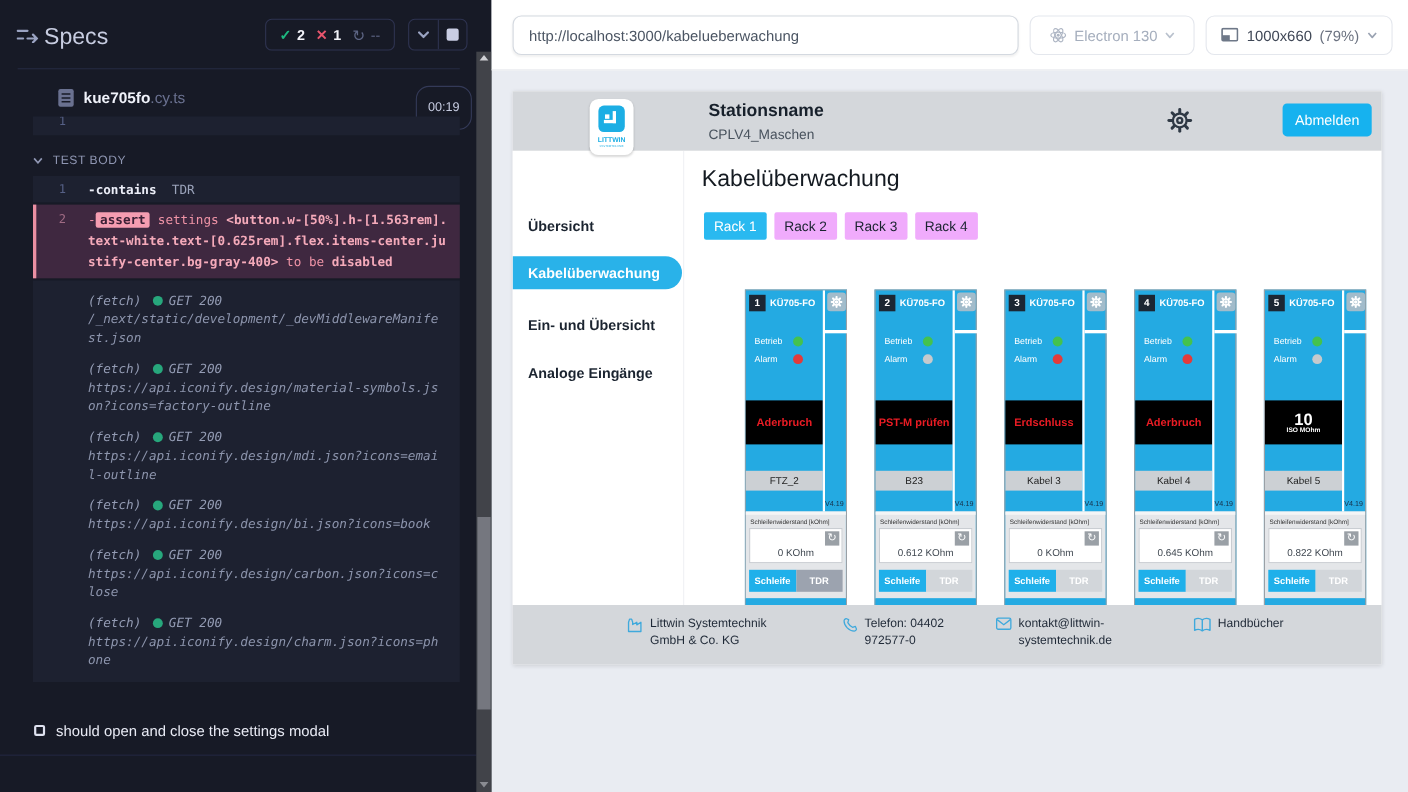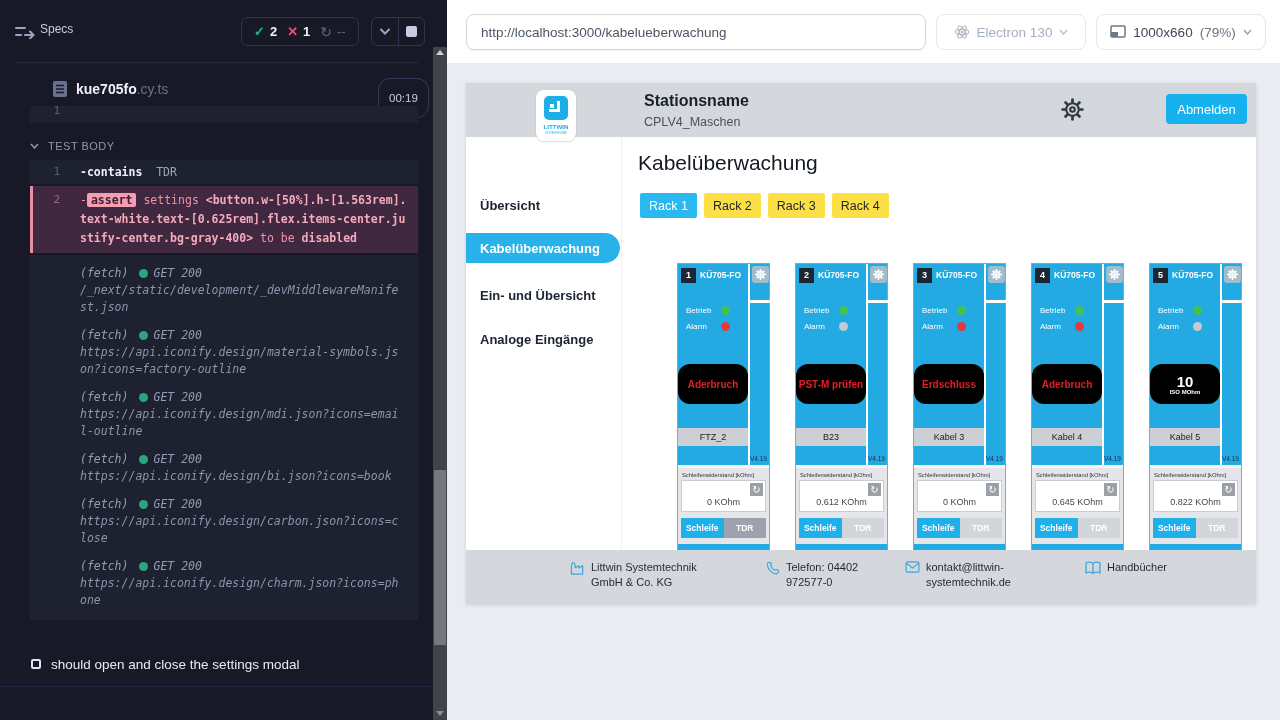--- a/index.html
+++ b/index.html
@@ -2,21 +2,21 @@
 <html><head>
 <meta charset="utf-8">
 <style>
   * { margin:0; padding:0; box-sizing:border-box; }
   html,body { width:1280px; height:720px; overflow:hidden; background:#e9ecf2;
     font-family:"Liberation Sans", sans-serif; }
 
   
   #left-panel { position:absolute; left:0; top:0; width:447px; height:720px; background:#171a26; }
   .runner-header { position:absolute; left:0; top:0; width:433px; height:62px; }
-  .runner-title { position:absolute; left:40px; top:22px; font-size:12px; color:#c7cce0; }
+  .runner-title { position:absolute; left:40px; top:22px; font-size:21px; color:#c7cce0; }
   .menu-icon { position:absolute; left:15px; top:25px; }
   .stats-group { position:absolute; left:241px; top:17px; height:29px; display:flex; align-items:center;
     gap:10px; padding:0 12px; border:1px solid #2e3350; border-radius:6px; }
   .stat { display:flex; align-items:center; gap:5px; font-size:13px; font-weight:bold; color:#f3f4fa; }
   .stat .pass { color:#1db980; font-size:13px; }
   .stat .fail { color:#e8556d; font-size:13px; }
   .stat .rot  { color:#5d6584; font-size:14px; font-weight:normal; }
   .stat .dur  { color:#5d6584; font-weight:normal; }
   .ctrl-group { position:absolute; left:371px; top:17px; height:29px; width:54px; display:flex;
     border:1px solid #2e3350; border-radius:6px; overflow:hidden; }
@@ -103,41 +103,41 @@
   .app-body { position:absolute; left:0; top:54px; width:790px; height:413px; overflow:hidden; }
   .sidebar { position:absolute; left:0; top:0; width:156px; height:413px; background:#fff;
     border-right:1px solid #f0f1f4; }
   .nav-item { position:absolute; left:0; width:156px; height:30px; display:flex; align-items:center;
     padding-left:14px; font-size:13px; font-weight:bold; color:#1b2430; }
   .nav-item.active { width:154px; background:#29b2e9; color:#fff; border-radius:0 15px 15px 0; }
 
   .content { position:absolute; left:156px; top:0; width:634px; height:413px; }
   .page-title { position:absolute; left:16px; top:14px; font-size:21px; color:#141a21; font-weight:400; }
   .racks { position:absolute; left:18px; top:56px; display:flex; gap:7px; }
-  .rack-btn { height:25px; padding:0 9px; border:none; font-size:12.5px; background:#fde047;
+  .rack-btn { height:25px; padding:0 9px; border:none; font-size:12.5px; background:#f0abfc;
     color:#1b2430; font-family:"Liberation Sans",sans-serif; border-radius:2px; }
   .rack-btn.active { background:#29b9f0; color:#fff; }
 
   .cards-row { position:absolute; left:55px; top:126px; width:575px; height:287px; overflow:hidden;
     display:flex; gap:25px; }
   .card { width:93px; height:292px; flex:none; border:1px solid #9aa0a6; background:#24aae2;
     display:flex; flex-direction:column; }
   .card-top { height:202px; display:flex; position:relative; }
   .card-main { width:70px; position:relative; }
   .card-head { position:absolute; left:0; top:0; height:22px; display:flex; align-items:center; }
   .card-num { width:15px; height:15px; margin-left:3px; background:#1c2733; color:#fff; font-size:9px;
     font-weight:bold; display:flex; align-items:center; justify-content:center; flex:none; }
   .card-model { color:#fff; font-size:8.5px; font-weight:bold; margin-left:4px; white-space:nowrap; }
   .led-row { position:absolute; left:8px; display:flex; align-items:center; gap:3px; color:#fff; font-size:8px; }
   .led-row.r1 { top:42px; } .led-row.r2 { top:58px; }
   .led-row span:first-child { width:32px; }
   .led { width:9px; height:9px; border-radius:50%; flex:none; }
   .led-green { background:#44c24e; }
   .status-box { position:absolute; left:0; top:100px; width:70px; height:40px; background:#000;
-    display:flex; flex-direction:column; align-items:center; justify-content:center;border-radius:12px; }
+    display:flex; flex-direction:column; align-items:center; justify-content:center; }
   .status-text { font-size:10px; font-weight:bold; white-space:nowrap; }
   .status-main { font-size:15px; font-weight:bold; color:#fff; line-height:15px; }
   .status-sub { font-size:6px; font-weight:bold; color:#fff; }
   .cable-strip { position:absolute; left:0; top:164px; width:70px; height:18px; background:#ccd0d4;
     color:#222; font-size:9px; display:flex; align-items:center; justify-content:center; }
   .card-side { width:21px; border-left:2px solid #fff; position:relative; }
   .gear-chip { position:absolute; left:2px; top:2px; width:17px; height:17px; background:rgba(185,192,199,.85);
     border-radius:3px; display:flex; align-items:center; justify-content:center; }
   .side-gap { position:absolute; left:0; top:36px; width:21px; height:3px; background:#fff; }
   .card-version { position:absolute; right:2px; bottom:3px; font-size:6.5px; color:#173048; }

